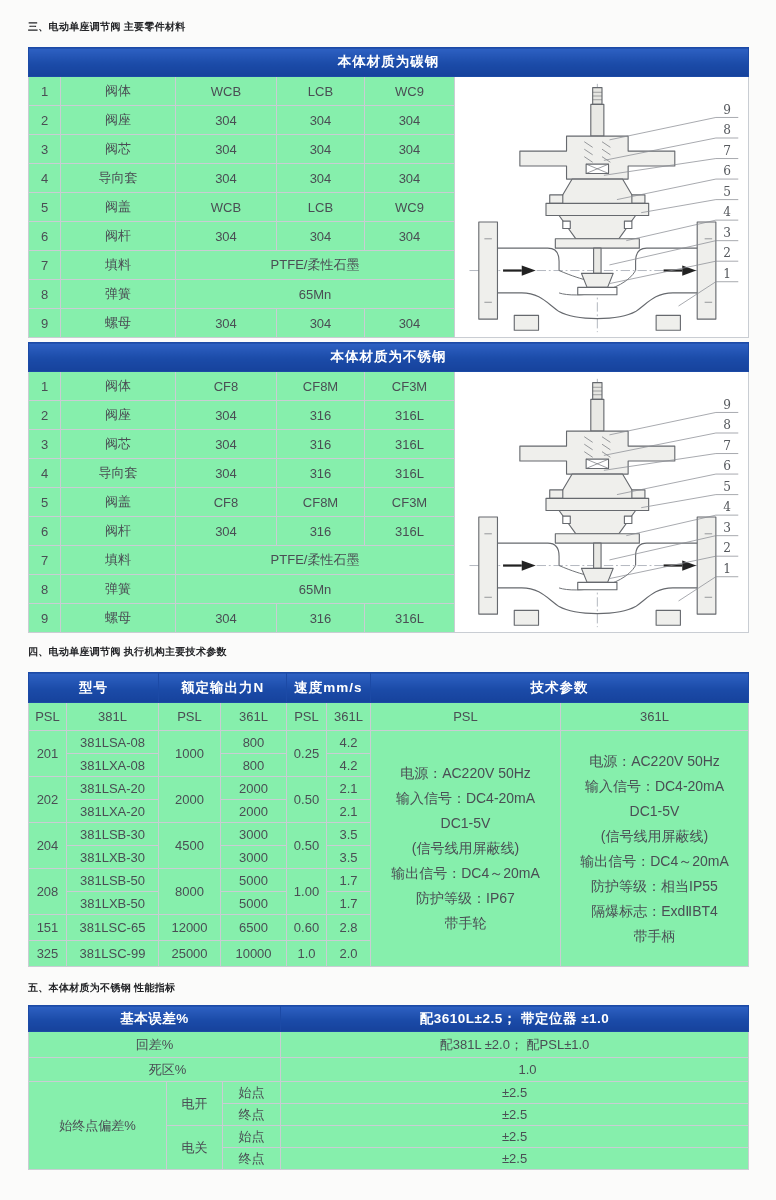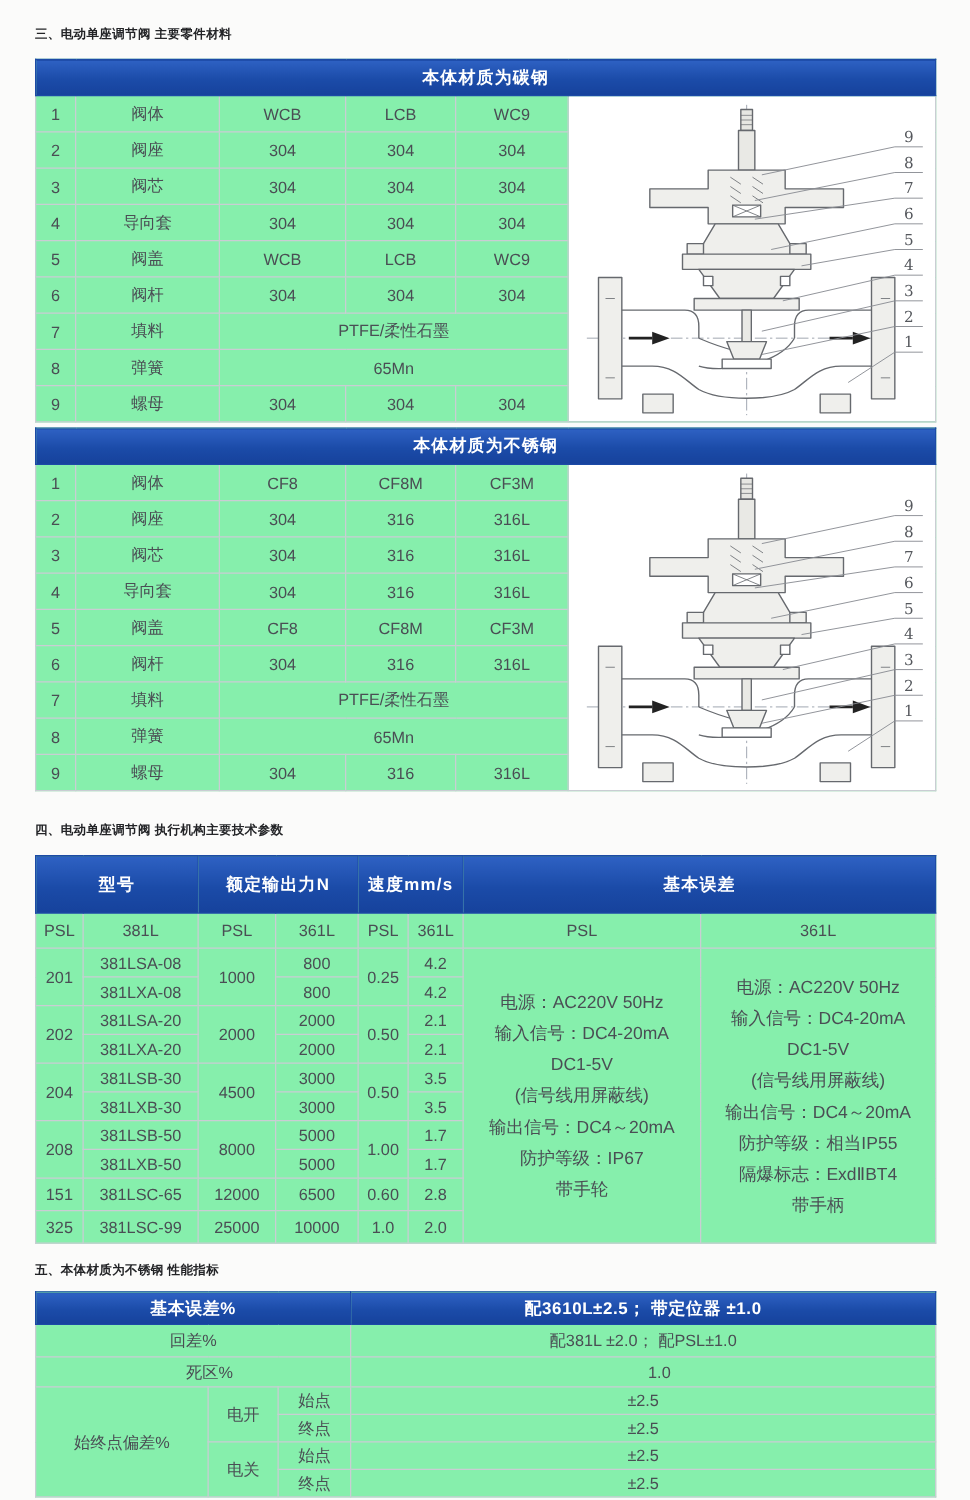--- a/index.html
+++ b/index.html
@@ -12,21 +12,21 @@
     color: #4a4e54;
   }
   .page { padding: 20px 28px 0 28px; }
   .sec-title {
     font-size: 10px;
     font-weight: bold;
     color: #232427;
     margin-bottom: 13px;
     letter-spacing: .3px;
   }
-  .sec-title.mt { margin-top: 24px; }
+  .sec-title.mt { margin-top: 12px; }
   .sec-title.mt2 { margin-top: 14px; margin-bottom: 10px; }
   table {
     width: 720px;
     border-collapse: collapse;
     table-layout: fixed;
     background: #86efac;
   }
   td, th {
     border: 1px solid #c9cdd3;
     text-align: center;
@@ -36,21 +36,21 @@
     color: #4a4e54;
     padding: 0 2px;
     overflow: hidden;
   }
   .blue-bar {
     background: linear-gradient(180deg, #2e61c3 0%, #1b4ba8 55%, #16429c 100%);
     color: #fff;
     font-weight: bold;
     font-size: 13.5px;
     border-color: #1c4aa6;
-    height: 46px;
+    height: 30px;
     letter-spacing: 1px;
   }
   .mat-table { margin-bottom: 4px; }
   .mat-table td { height: 29px; }
   .mat-table .diagram-cell { background: #fff; padding: 2px; }
   .act-table .sub-row td { height: 28px; }
   .act-table .half-row td { height: 23px; }
   .act-table .single-row td { height: 26px; }
   .tech-cell { vertical-align: middle; }
   .tech-cell div { line-height: 25px; font-size: 14px; white-space: nowrap; }
@@ -354,21 +354,21 @@
         <col style="width:40px">
         <col style="width:44px">
         <col style="width:190px">
         <col style="width:188px">
       </colgroup>
     <tbody>
         <tr>
       <th colspan="2" class="blue-bar">型号</th>
       <th colspan="2" class="blue-bar">额定输出力N</th>
       <th colspan="2" class="blue-bar">速度mm/s</th>
-      <th colspan="2" class="blue-bar">基本误差</th>
+      <th colspan="2" class="blue-bar">技术参数</th>
     </tr>
     <tr class="sub-row">
       <td>PSL</td>
       <td>381L</td>
       <td>PSL</td>
       <td>361L</td>
       <td>PSL</td>
       <td>361L</td>
       <td>PSL</td>
       <td>361L</td>

